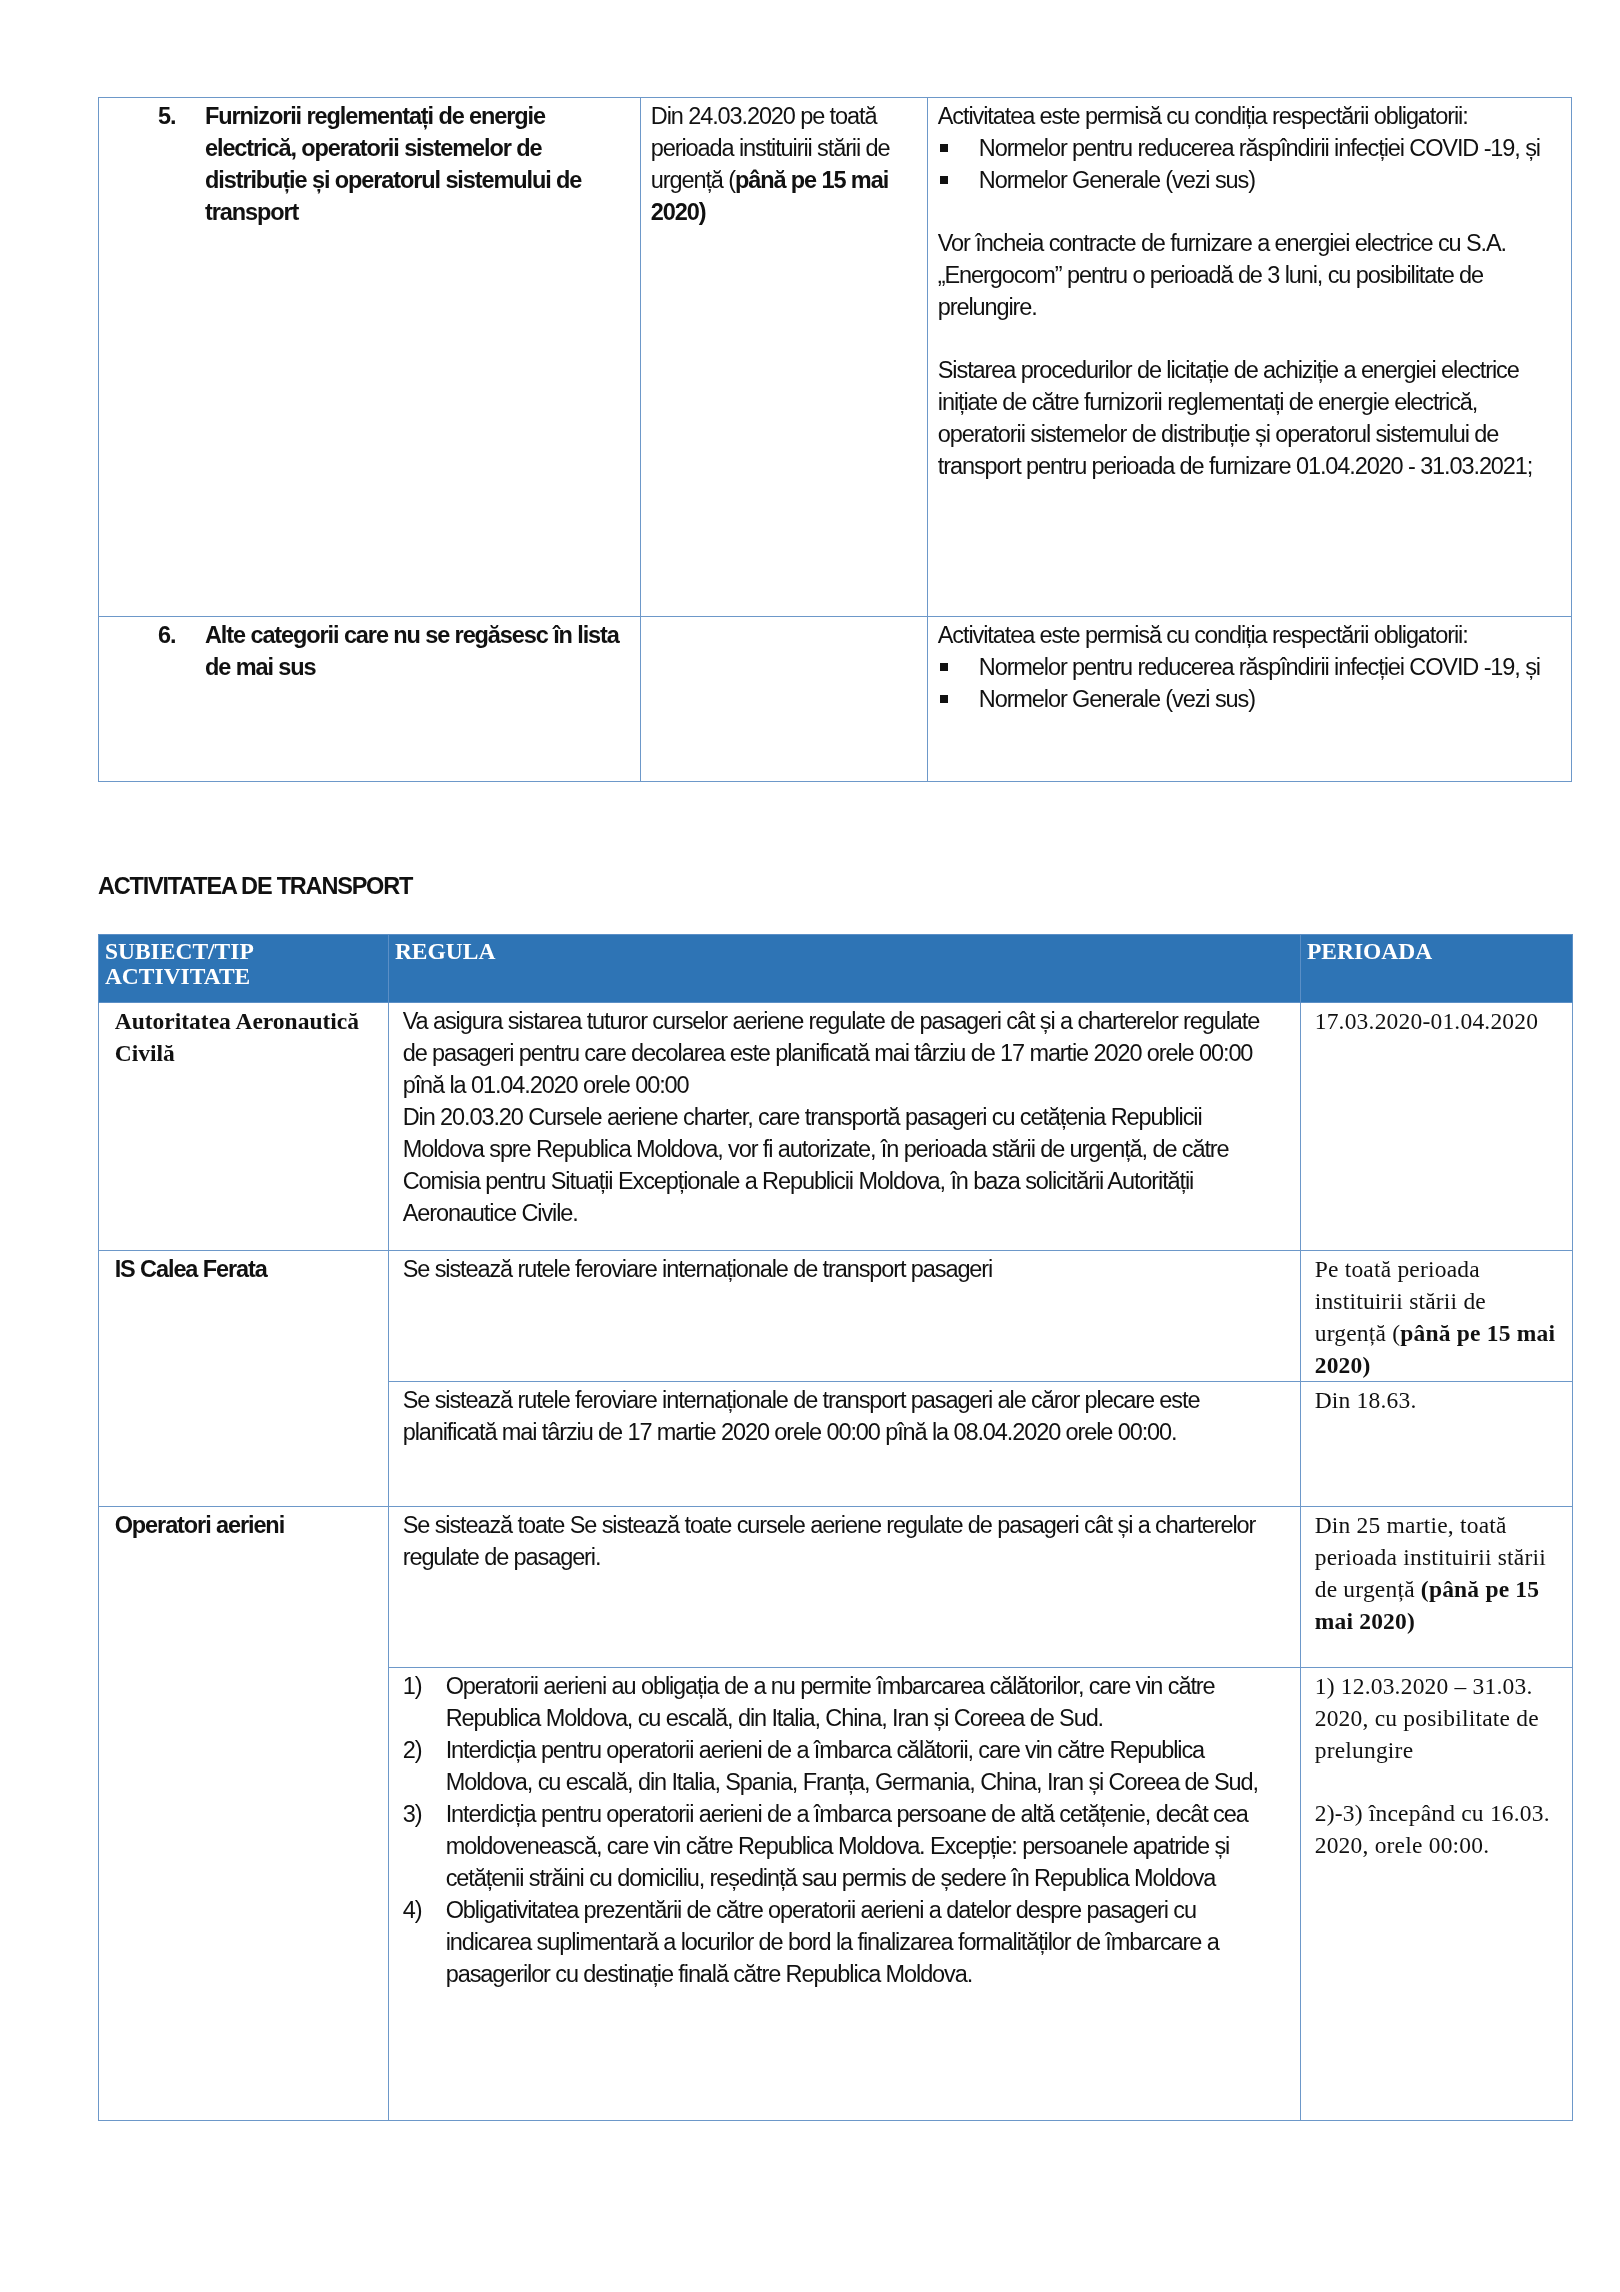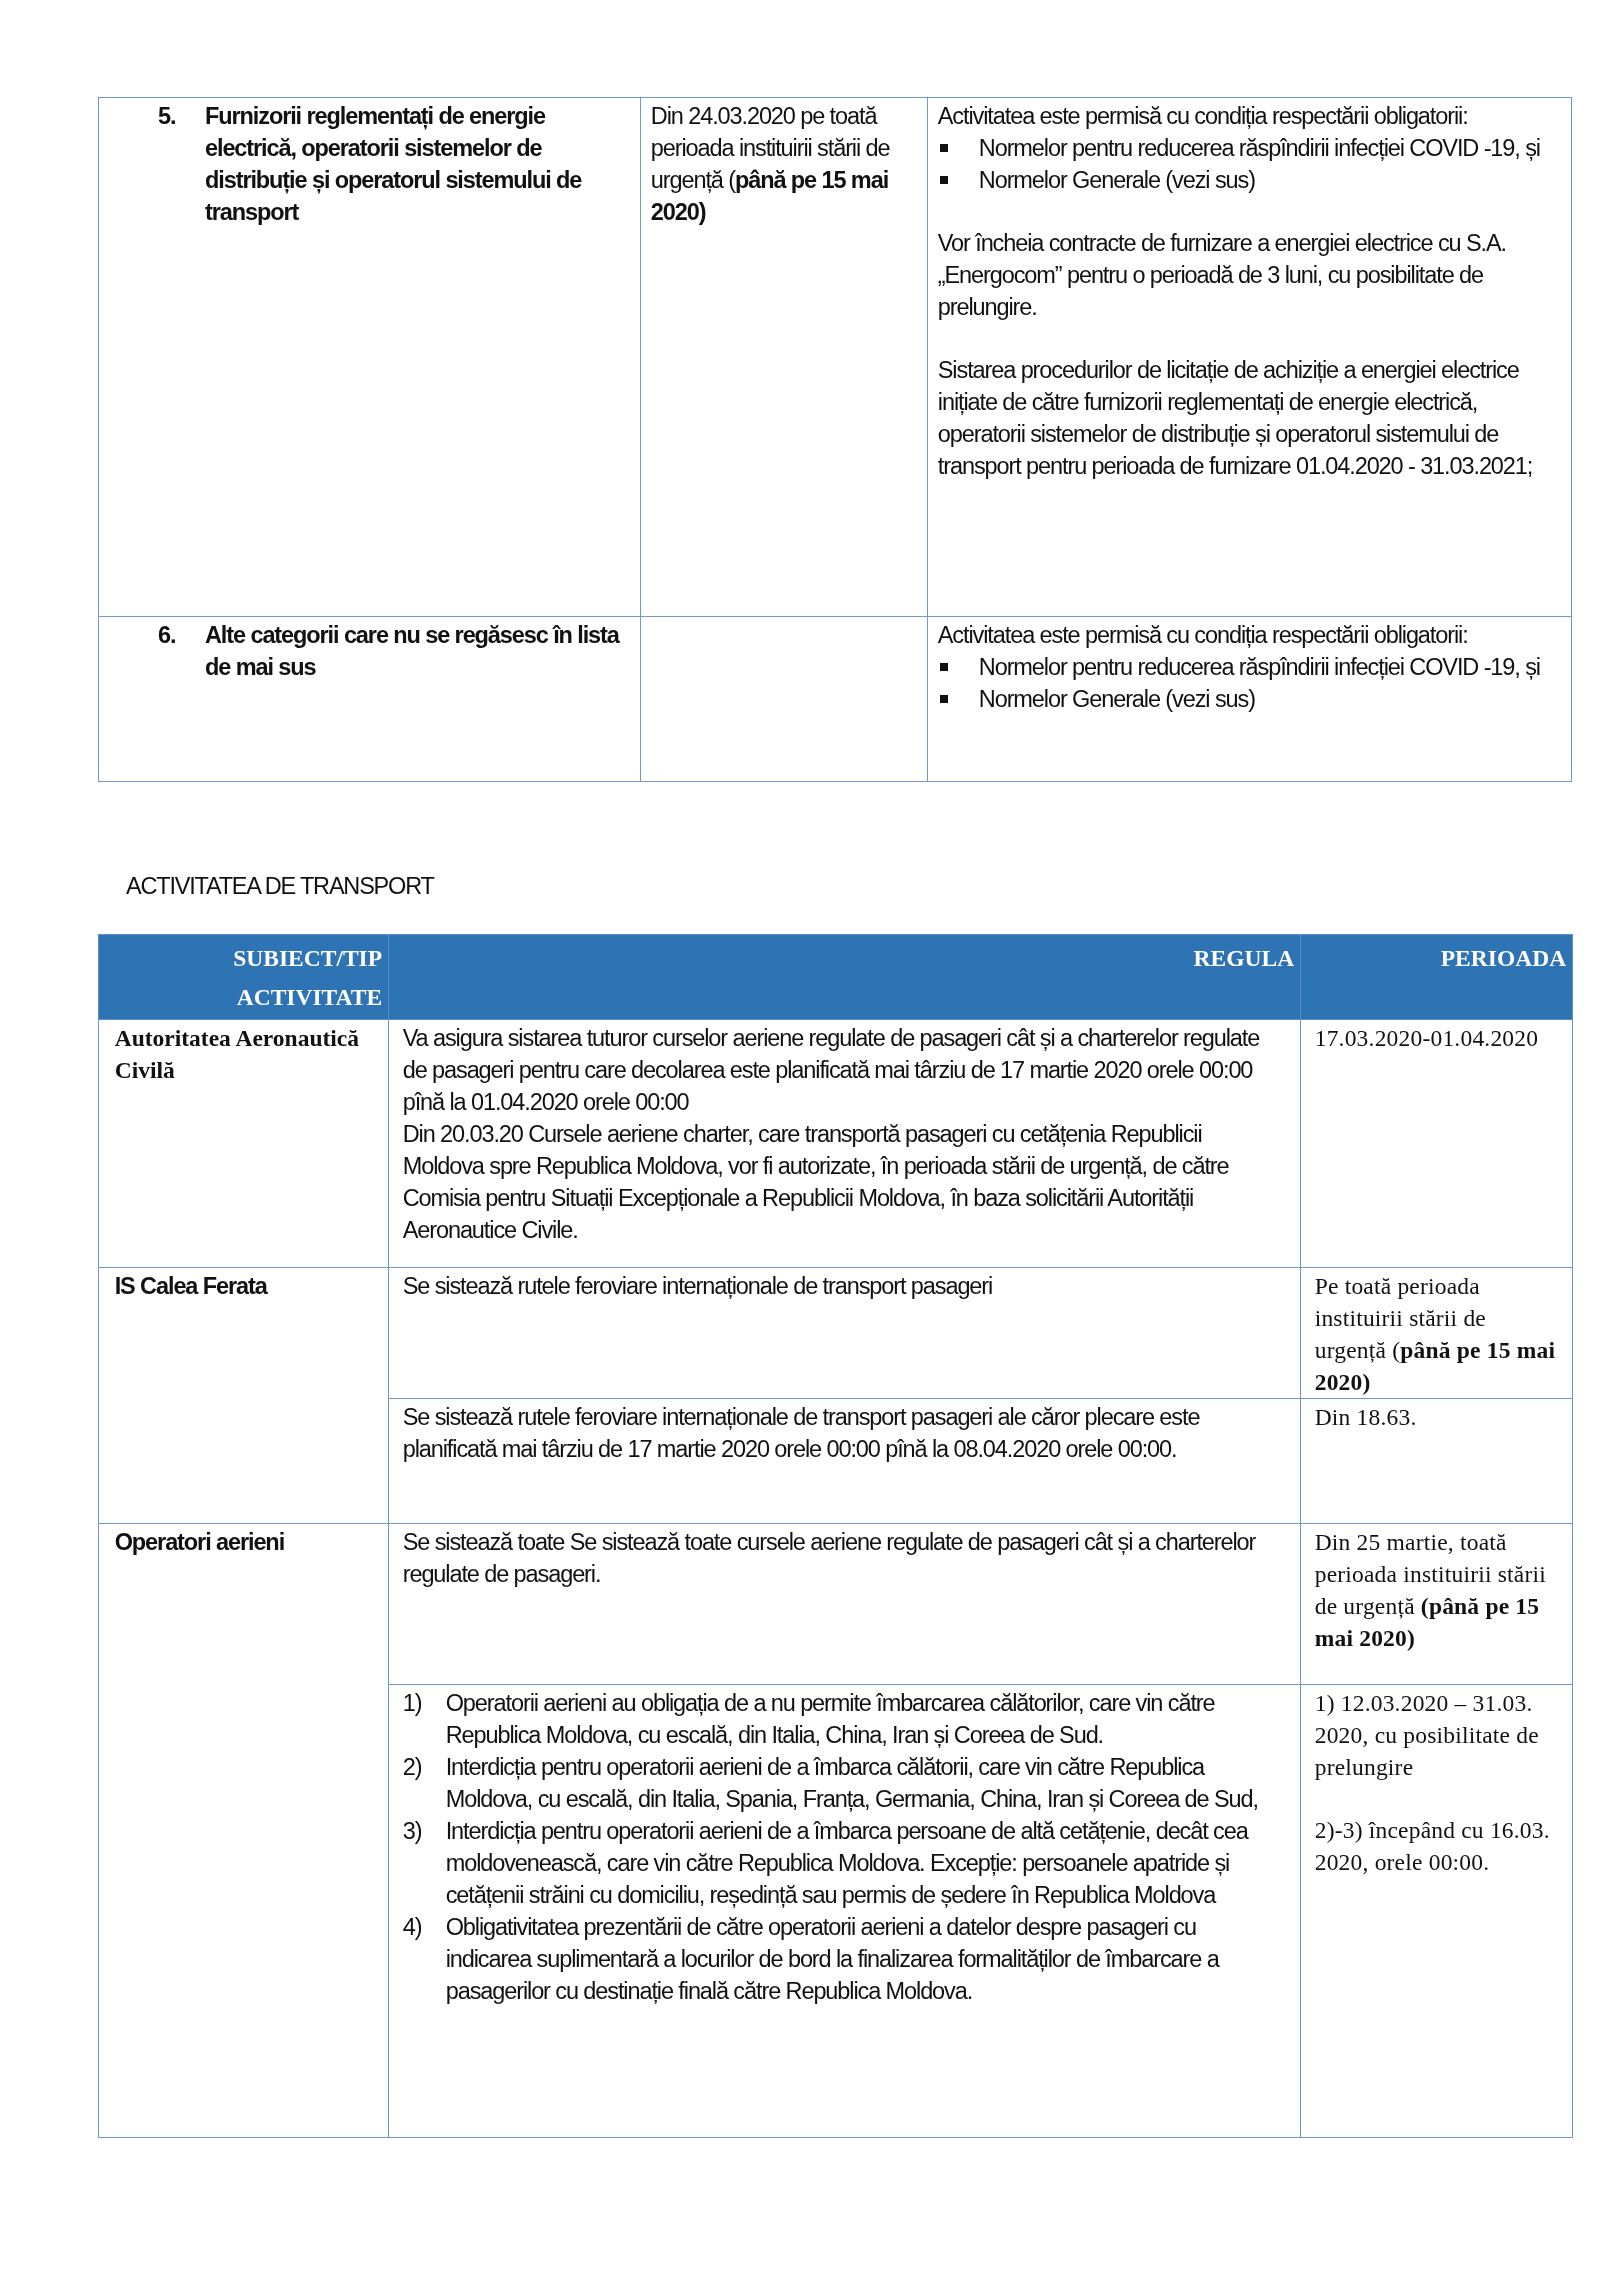--- a/index.html
+++ b/index.html
@@ -39,31 +39,31 @@
     .bullets li::before {
       content: ""; position: absolute; left: 2px; top: 11.8px;
       width: 7.8px; height: 7.8px; background: #111;
     }
     .gap { height: 31px; }
 
     
     #section-heading {
       position: absolute; left: 98px; top: 870px;
       font-family: "Liberation Sans", sans-serif;
-      font-weight: normal; font-size: 23.5px; letter-spacing: -1.2px; margin-left: 28px;
+      font-weight: bold; font-size: 23.5px; letter-spacing: -1.2px;
     }
 
     
     #t2 {
       position: absolute; left: 98px; top: 934px; width: 1473px;
     }
     #t2 th {
       background: #2e74b5; color: #fff;
-      font-weight: bold; font-size: 23.5px; line-height: 39px;
-      text-align: right; vertical-align: top;
+      font-weight: bold; font-size: 23.5px; line-height: 25px;
+      text-align: left; vertical-align: top;
       padding: 3.9px 5.9px 2px 5.9px;
       border: 1.5px solid #5b8fc6;
       height: 68px;
     }
     #t2 td {
       border: 1.5px solid #6d98c9;
       vertical-align: top;
       padding: 2px 13.7px 0 13.7px;
     }
     #t2 td.subj { font-weight: bold; padding-left: 15.7px; }

